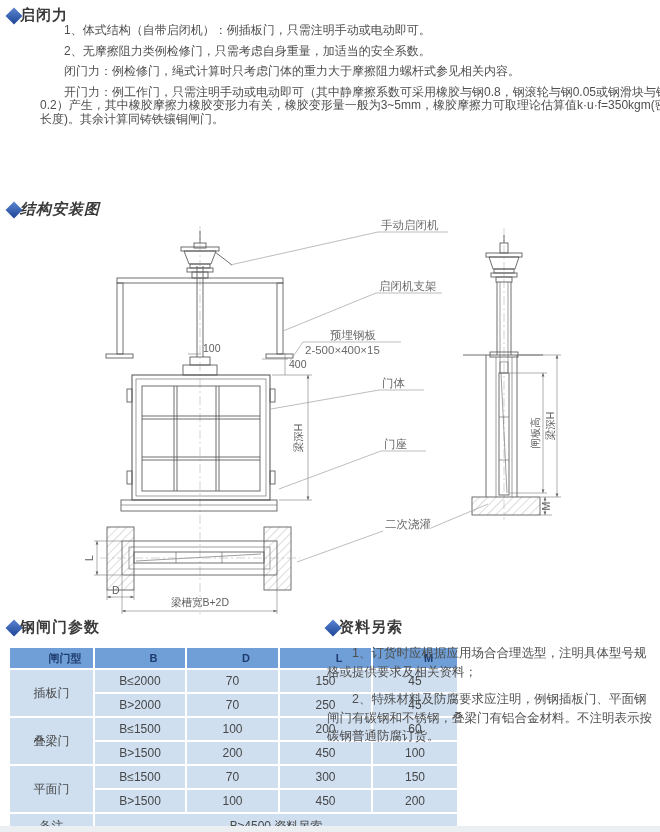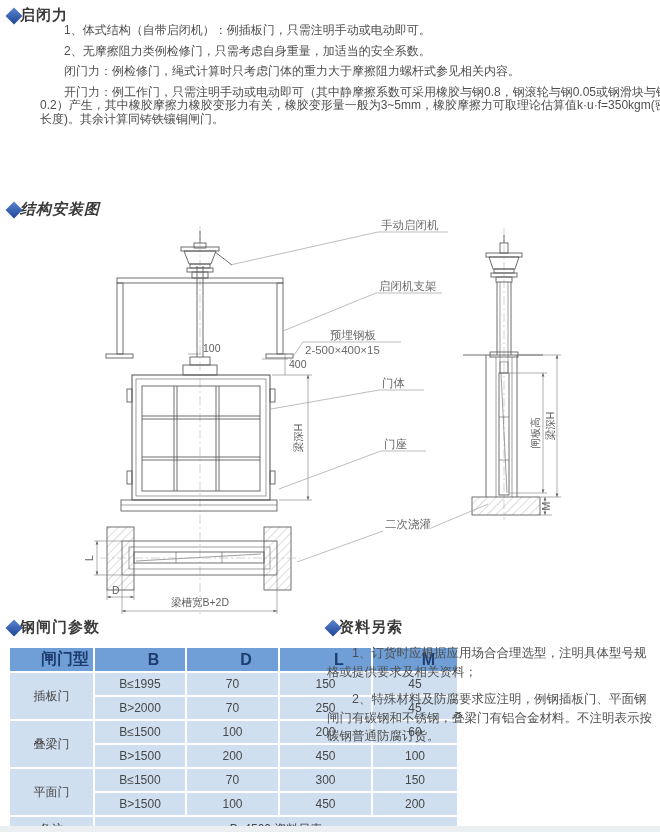--- a/index.html
+++ b/index.html
@@ -6,21 +6,21 @@
   body{font-family:"Liberation Sans","DejaVu Sans",sans-serif;color:#4a4a4a;}
   #page{position:relative;width:660px;height:832px;background:#ffffff;overflow:hidden;}
   .sec-header{position:absolute;display:flex;align-items:center;justify-content:flex-end;}
   .diamond{width:12px;height:12px;transform:rotate(45deg);background:linear-gradient(135deg,#5b86d2 0%,#1e4496 100%);flex:0 0 auto;}
   .sec-title{font-size:15px;font-weight:bold;color:#3a3a3a;letter-spacing:1px;}
   .paras{position:absolute;left:8px;top:24px;width:646px;margin-left:32px;}
   .paras p{margin:0 0 7px 0;font-size:12px;line-height:13.6px;text-indent:2em;color:#4f4f4f;}
   .order-paras{position:absolute;left:327px;top:644px;width:330px;}
   .order-paras p{margin:0 0 9px 0;font-size:12.5px;line-height:18.5px;text-indent:2em;color:#4f4f4f;}
   table.params{position:absolute;left:8px;top:646px;border-collapse:separate;border-spacing:2px;background:#fff;}
-  table.params th{background:#6f9fd6;color:#1e3c6e;font-size:16px;font-weight:bold;height:18px;padding-left:28px;}
+  table.params th{background:#6f9fd6;color:#1e3c6e;font-size:11px;font-weight:bold;height:18px;padding-left:28px;}
   table.params td{background:#cfdff0;color:#474747;font-size:12px;text-align:center;height:20px;}
   table.params .c0{width:54px;} table.params .c1{width:61px;} table.params .c2{width:62px;}
   table.params .c3{width:62px;} table.params .c4{width:55px;}
   svg text{font-family:"Liberation Sans","DejaVu Sans",sans-serif;}
   .diagram-label{font-size:11.5px;fill:#6a6a6a;}
   .dim-text{font-size:10.5px;fill:#5f5f5f;}
   .bottom-edge{position:absolute;left:0;top:826px;width:660px;height:6px;background:#eceff2;}
 </style>
 </head>
 <body>
@@ -230,21 +230,21 @@
     <tbody>
         <tr>
       <th class="c0">闸门型</th>
       <th class="c1">B</th>
       <th class="c2">D</th>
       <th class="c3">L</th>
       <th class="c4">M</th>
     </tr>
     <tr>
       <td rowspan="2">插板门</td>
-      <td>B≤1995</td>
+      <td>B≤2000</td>
       <td>70</td>
       <td>150</td>
       <td>45</td>
     </tr>
     <tr>
       <td>B&gt;2000</td>
       <td>70</td>
       <td>250</td>
       <td>45</td>
     </tr>

